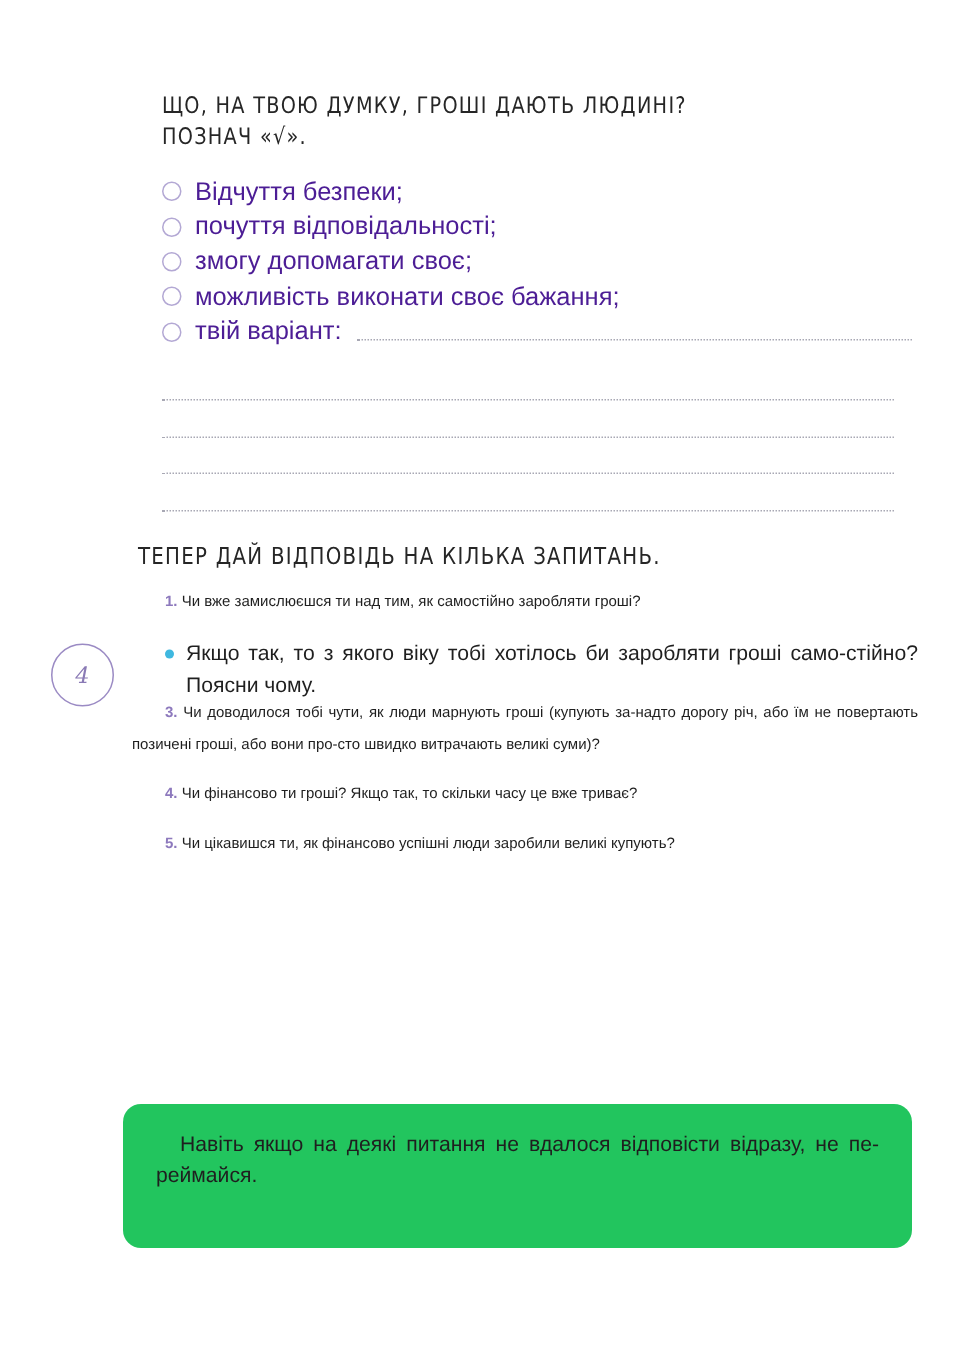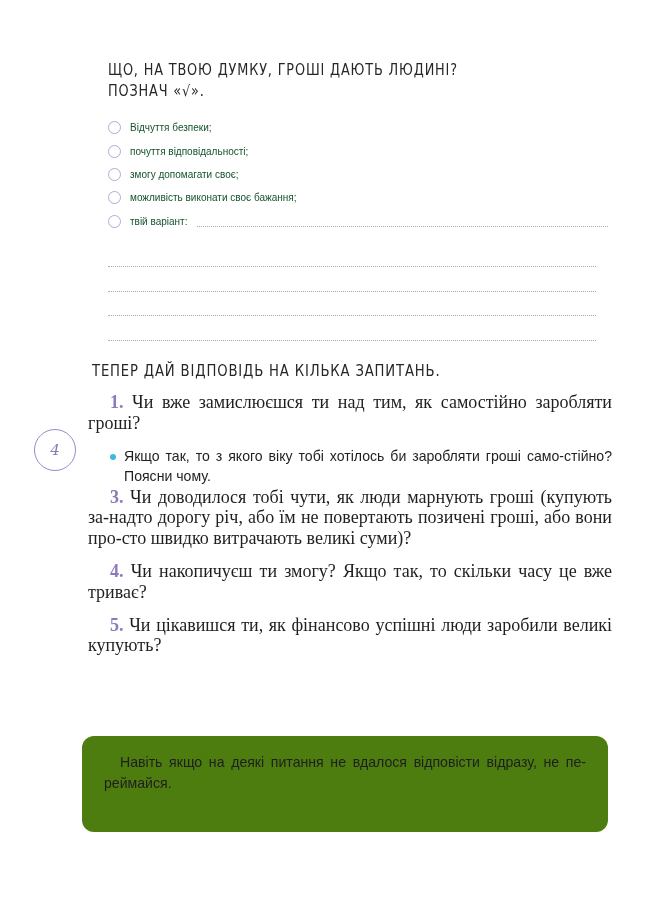--- a/index.html
+++ b/index.html
@@ -87,22 +87,22 @@
   .option-circle {
     width: 13px;
     height: 13px;
     border: 1.2px solid #b3a8d4;
     border-radius: 50%;
     flex: 0 0 auto;
     box-sizing: border-box;
   }
   .option-label {
     margin-left: 9px;
-    font-size: 10px;
-    color: #14532d;
+    font-size: 17px;
+    color: #4c1d95;
     white-space: nowrap;
   }
   .option-rule {
     flex: 1 1 auto;
     margin-left: 10px;
     height: 1px;
     border-bottom: 1.6px dotted #a8a8b4;
     position: relative;
     top: 5px;
   }
@@ -120,28 +120,27 @@
   }
 
   
   .questions {
     position: absolute;
     left: 88px;
     top: 392px;
     width: 524px;
   }
   .question {
-    font-size: 18px;
+    font-size: 10px;
     line-height: 20.6px;
     text-align: justify;
     text-indent: 22px;
     margin: 0 0 12.5px 0;
     color: #1f1f1f;
     hyphens: manual;
-    font-family: Liberation Serif, serif;
   }
   .question:last-child { margin-bottom: 0; }
   .q-num {
     color: #8d79bd;
     font-weight: bold;
   }
   .sub-bullets {
     list-style: none;
     margin: 1px 0 0 0;
     padding: 0;
@@ -170,21 +169,21 @@
     text-indent: 0;
   }
 
   
   .callout {
     position: absolute;
     left: 82px;
     top: 736px;
     width: 526px;
     height: 96px;
-    background: #4d7c0f;
+    background: #22c55e;
     border-radius: 12px;
     box-sizing: border-box;
     padding: 16px 22px 14px 22px;
   }
   .callout p {
     margin: 0;
     font-size: 14.1px;
     line-height: 20.6px;
     text-align: justify;
     text-indent: 16px;
@@ -252,21 +251,21 @@
     </div>
 
 
     <p class="question">
       <span class="q-num">3.</span>
       <span>Чи доводилося тобі чути, як люди марнують гроші (купують за-надто дорогу річ, або їм не повертають позичені гроші, або вони про-сто швидко витрачають великі суми)?</span>
     </p>
 
     <p class="question">
       <span class="q-num">4.</span>
-      <span>Чи накопичуєш ти змогу? Якщо так, то скільки часу це вже триває?</span>
+      <span>Чи фінансово ти гроші? Якщо так, то скільки часу це вже триває?</span>
     </p>
 
     <p class="question">
       <span class="q-num">5.</span>
       <span>Чи цікавишся ти, як фінансово успішні люди заробили великі купують?</span>
     </p>
 
   </div>
 
   <div class="callout">

